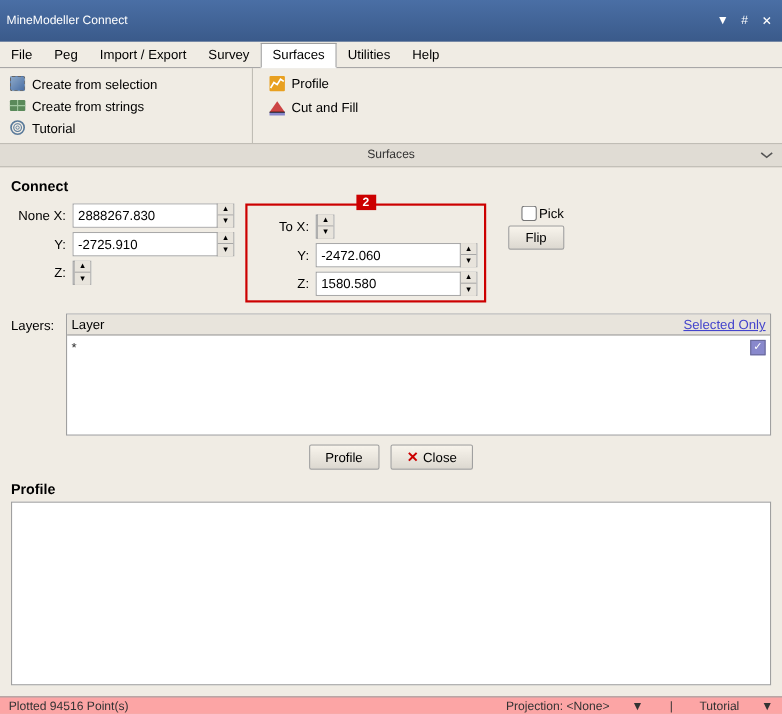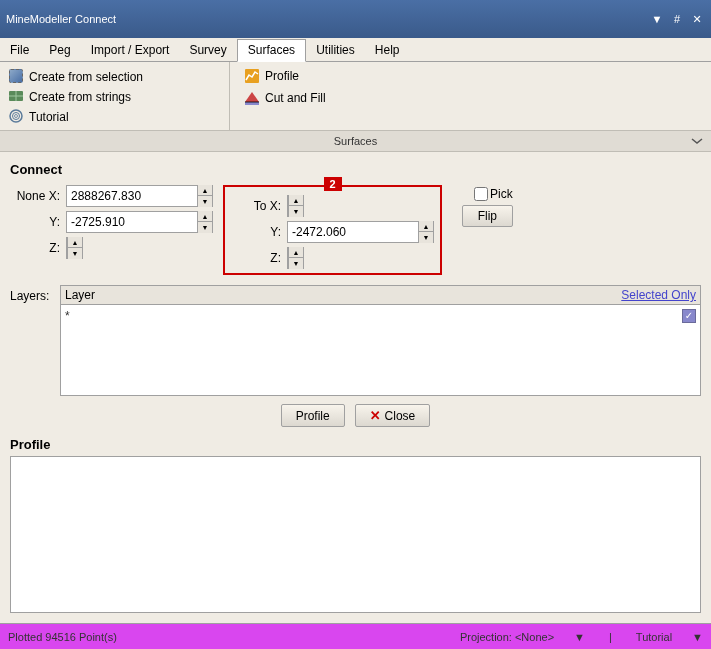--- a/index.html
+++ b/index.html
@@ -384,24 +384,24 @@
       flex: 1;
       border: 1px solid #a0a0a0;
       background: white;
     }
 
     
     .status-bar {
       display: flex;
       align-items: center;
       justify-content: space-between;
-      background: #d946ef;
+      background: #fca5a5;
       border-top: 1px solid #a0a0a0;
       padding: 2px 8px;
-      height: 26px;
+      height: 16px;
       flex-shrink: 0;
     }
     .status-left {
       font-size: 11px;
       color: #333;
     }
     .status-right {
       display: flex;
       align-items: center;
       gap: 20px;
@@ -556,20 +556,21 @@
             <input class="coord-input" type="text" value="-2472.060" style="">
             <div class="spin-btn">
               <div class="spin-up">▲</div>
               <div class="spin-down">▼</div>
             </div>
           </div>
         </div>
         <div class="coord-row">
           <span class="coord-label">Z:</span>
           <div class="coord-input-wrap">
+            <input class="coord-input" type="text" value="1580.580" style="">
             <div class="spin-btn">
               <div class="spin-up">▲</div>
               <div class="spin-down">▼</div>
             </div>
           </div>
         </div>
       </div>
     </div>
 
     <div class="action-buttons">

